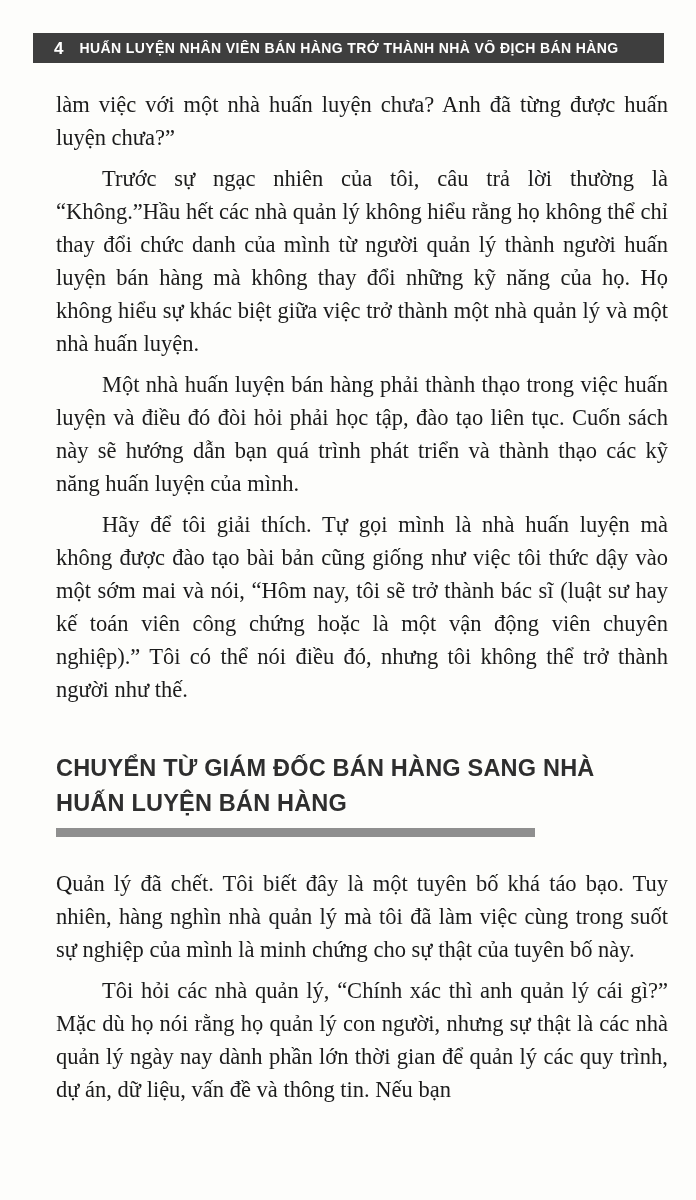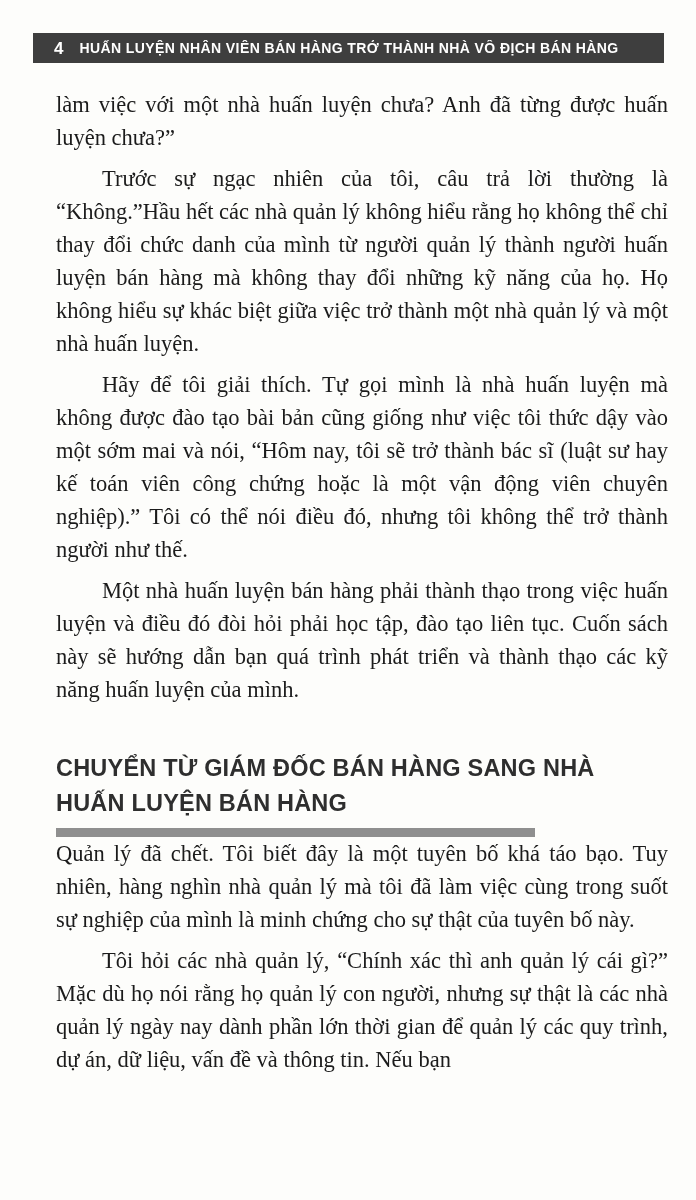--- a/index.html
+++ b/index.html
@@ -63,38 +63,38 @@
     text-align: left;
     margin-top: 45px;
     text-indent: 0;
   }
   .heading-underline {
     width: 479px;
     height: 9px;
     background: #8f8f8f;
     margin-top: 7px;
   }
-  .first-after-heading { }
+  .first-after-heading { margin-top: 30px; }
 </style>
 </head>
 <body>
 
 <div class="page">
 
   <header class="page-header">
     <span class="page-number">4</span>
     <span class="header-title">HUẤN LUYỆN NHÂN VIÊN BÁN HÀNG TRỞ THÀNH NHÀ VÔ ĐỊCH BÁN HÀNG</span>
   </header>
 
   <main class="content">
 
     <p class="para no-indent">làm việc với một nhà huấn luyện chưa? Anh đã từng được huấn luyện chưa?”</p>
     <p class="para">Trước sự ngạc nhiên của tôi, câu trả lời thường là “Không.”Hầu hết các nhà quản lý không hiểu rằng họ không thể chỉ thay đổi chức danh của mình từ người quản lý thành người huấn luyện bán hàng mà không thay đổi những kỹ năng của họ. Họ không hiểu sự khác biệt giữa việc trở thành một nhà quản lý và một nhà huấn luyện.</p>
+    <p class="para">Một nhà huấn luyện bán hàng phải thành thạo trong việc huấn luyện và điều đó đòi hỏi phải học tập, đào tạo liên tục. Cuốn sách này sẽ hướng dẫn bạn quá trình phát triển và thành thạo các kỹ năng huấn luyện của mình.</p>
     <p class="para">Hãy để tôi giải thích. Tự gọi mình là nhà huấn luyện mà không được đào tạo bài bản cũng giống như việc tôi thức dậy vào một sớm mai và nói, “Hôm nay, tôi sẽ trở thành bác sĩ (luật sư hay kế toán viên công chứng hoặc là một vận động viên chuyên nghiệp).” Tôi có thể nói điều đó, nhưng tôi không thể trở thành người như thế.</p>
-    <p class="para">Một nhà huấn luyện bán hàng phải thành thạo trong việc huấn luyện và điều đó đòi hỏi phải học tập, đào tạo liên tục. Cuốn sách này sẽ hướng dẫn bạn quá trình phát triển và thành thạo các kỹ năng huấn luyện của mình.</p>
 
     <h2 class="section-heading">CHUYỂN TỪ GIÁM ĐỐC BÁN HÀNG SANG NHÀ HUẤN LUYỆN BÁN HÀNG</h2>
     <div class="heading-underline"></div>
 
     <p class="para no-indent first-after-heading">Quản lý đã chết. Tôi biết đây là một tuyên bố khá táo bạo. Tuy nhiên, hàng nghìn nhà quản lý mà tôi đã làm việc cùng trong suốt sự nghiệp của mình là minh chứng cho sự thật của tuyên bố này.</p>
     <p class="para">Tôi hỏi các nhà quản lý, “Chính xác thì anh quản lý cái gì?” Mặc dù họ nói rằng họ quản lý con người, nhưng sự thật là các nhà quản lý ngày nay dành phần lớn thời gian để quản lý các quy trình, dự án, dữ liệu, vấn đề và thông tin. Nếu bạn</p>
 
   </main>
 
 </div>

